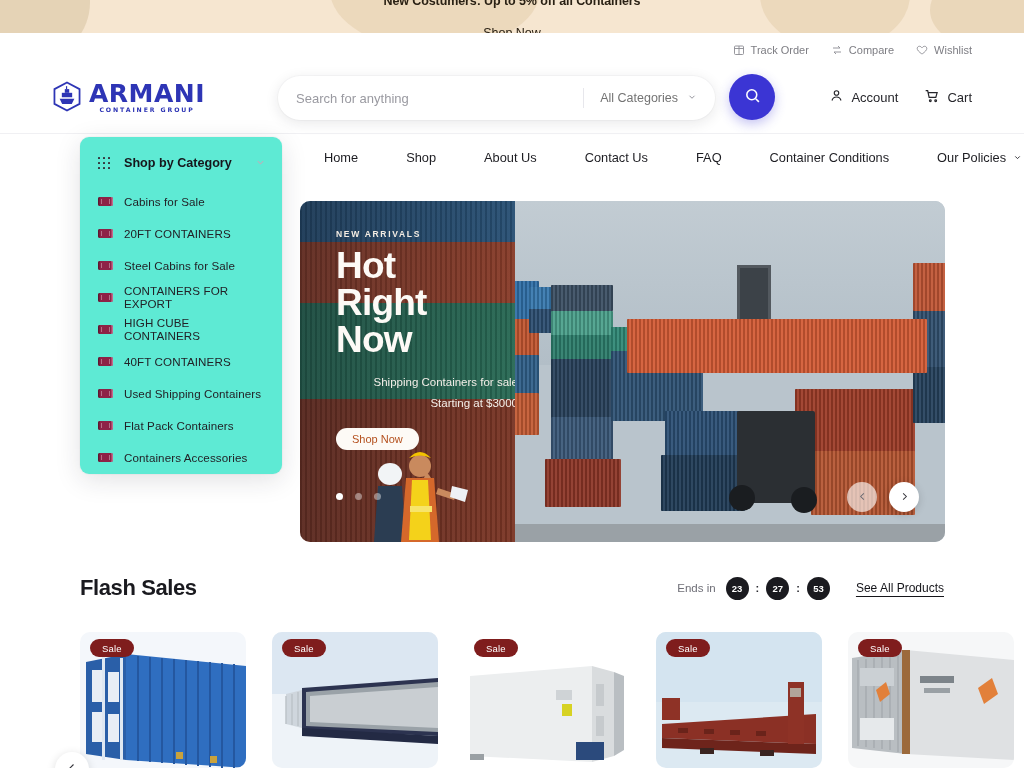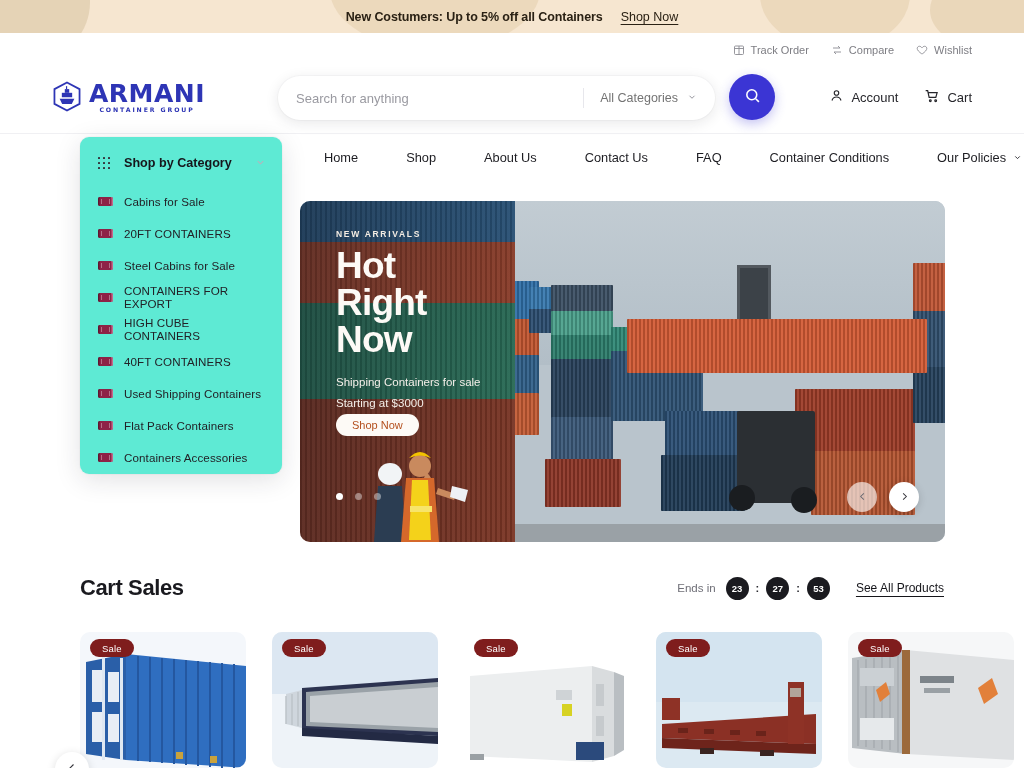--- a/index.html
+++ b/index.html
@@ -14,20 +14,21 @@
   
   .promo-bar {
     position: relative;
     height: 33px;
     background: #f6e6d0;
     overflow: hidden;
     display: flex;
     align-items: center;
     justify-content: center;
     gap: 18px;
+    flex-direction: column;
   }
   .promo-blob { position: absolute; border-radius: 50%; background: #ead6b9; opacity: .85; }
   .promo-blob.b1 { width: 120px; height: 90px; left: -30px; top: -34px; background:#e2cfb2; border-radius: 0 0 40% 40%/0 0 60% 60%; }
   .promo-blob.b2 { width: 210px; height: 120px; left: 330px; top: -70px; }
   .promo-blob.b3 { width: 150px; height: 110px; left: 760px; top: -60px; }
   .promo-blob.b4 { width: 120px; height: 80px; left: 930px; top: -30px; background:#e7d4b6; }
   .promo-text {
     position: relative; z-index: 2;
     font-size: 12.5px; font-weight: 700; color: #2a2114; letter-spacing: -.1px;
   }
@@ -189,21 +190,21 @@
   .hero-eyebrow {
     font-size: 8.5px; letter-spacing: 1.7px; font-weight: 700;
     color: #f3ece3; margin-bottom: 8px;
   }
   .hero-title {
     font-size: 37px; line-height: 37px; font-weight: 700;
     color: #fdfaf6; letter-spacing: -.8px; margin-bottom: 14px;
   }
   .hero-sub {
     font-size: 11.5px; line-height: 21px; color: #f4efe9;
-    width: 182px; margin-bottom: 0;
+    width: 182px; margin-bottom: 14px; text-align: right;
   }
   .hero-cta {
     display: inline-flex; align-items: center; justify-content: center;
     height: 22px; padding: 0 16px; border-radius: 13px;
     background: #fdfaf6; color: #b4501e; font-size: 11px;
     border: 0; cursor: pointer;
   }
   .hero-dots { position: absolute; left: 36px; bottom: 42px; display: flex; gap: 12px; z-index: 4; }
   .hero-dot { width: 7px; height: 7px; border-radius: 50%; background: rgba(255,255,255,.42); cursor: pointer; }
   .hero-dot.active { background: #fff; }
@@ -556,21 +557,21 @@
       <span>
         <svg width="11" height="11" viewBox="0 0 24 24" fill="none" stroke="#35353c" stroke-width="2.2">
           <path d="M9 5l7 7-7 7"></path>
         </svg>
       </span>
     </button>
   </div>
 </div>
 
 <div class="flash-head">
-  <div class="flash-title">Cart Sales</div>
+  <div class="flash-title">Flash Sales</div>
   <div class="flash-right">
     <div class="timer">
       <span class="timer-label">Ends in</span>
       <span class="timer-unit">23</span>
       <span class="timer-sep">:</span>
       <span class="timer-unit">27</span>
       <span class="timer-sep">:</span>
       <span class="timer-unit">53</span>
     </div>
     <span class="see-all">See All Products</span>

